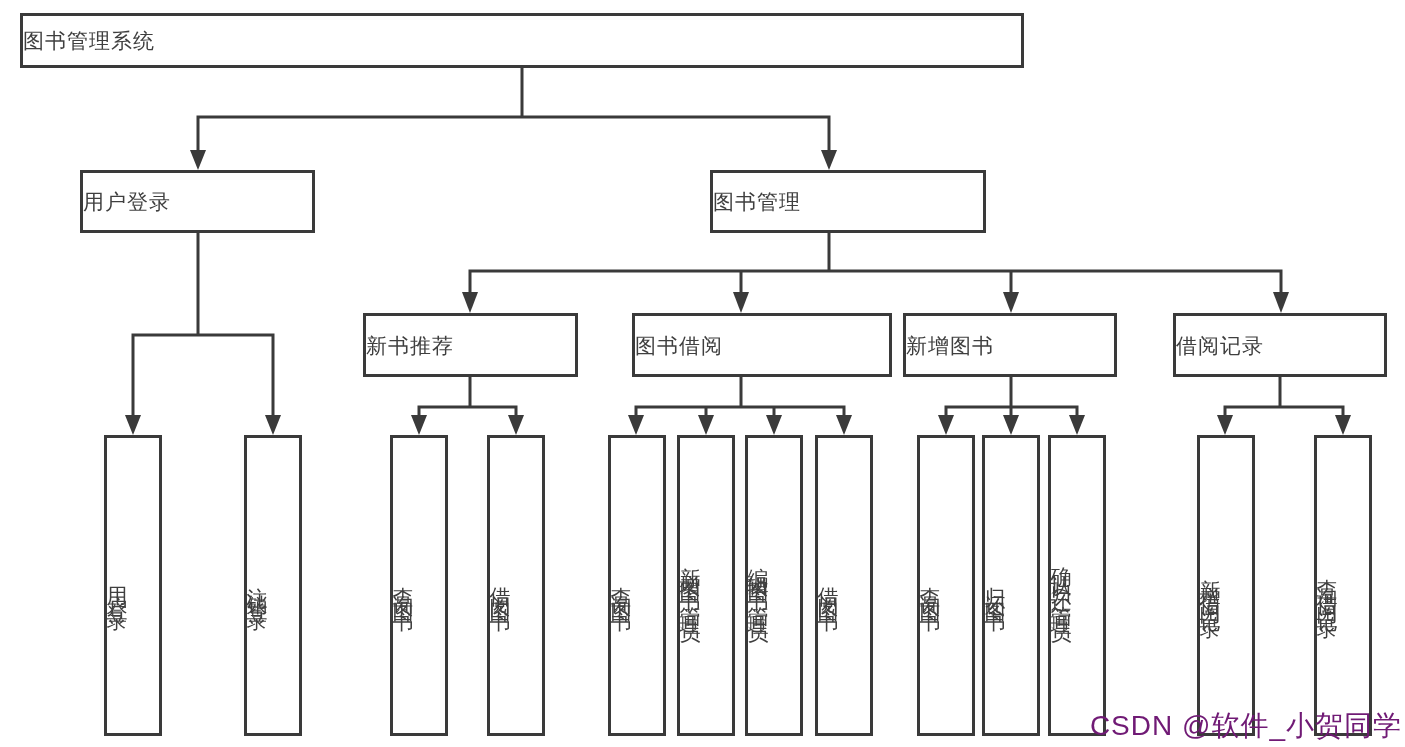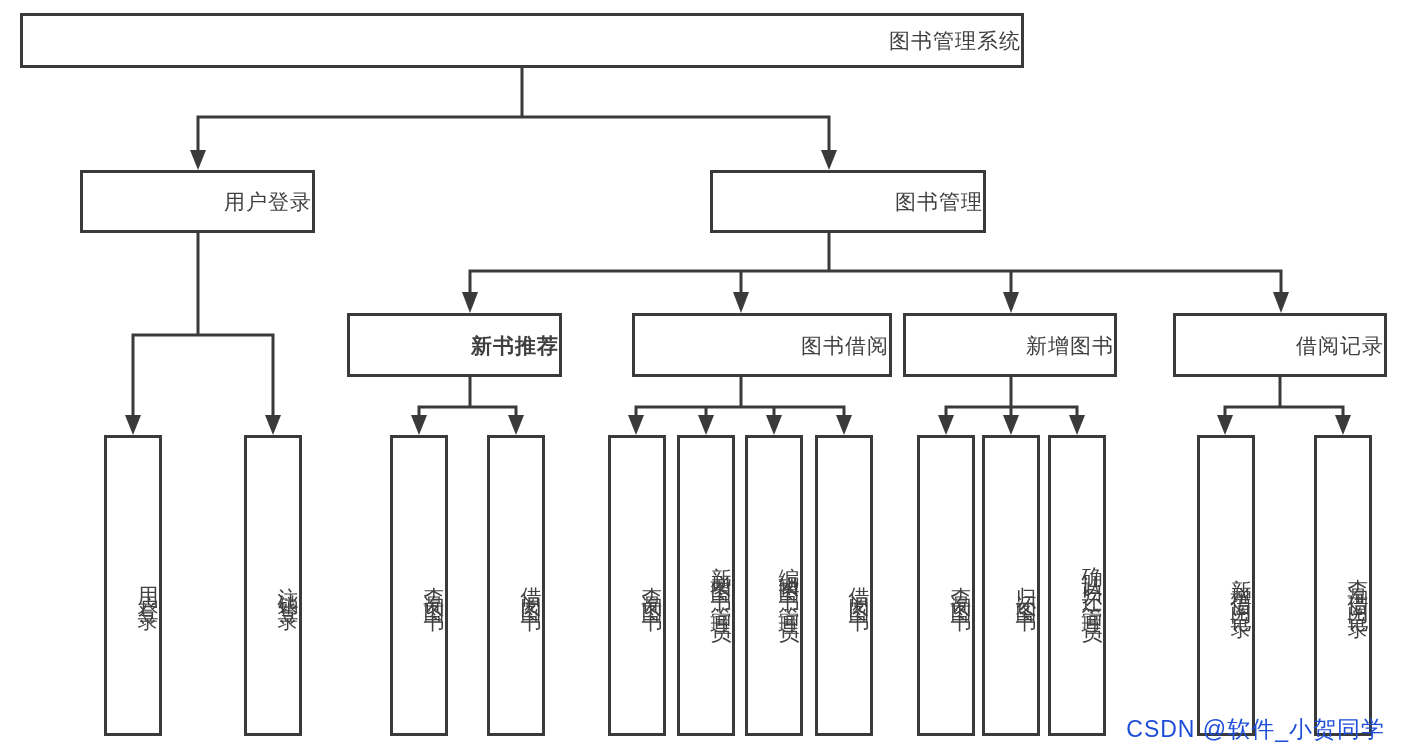--- a/index.html
+++ b/index.html
@@ -21,46 +21,45 @@
     width: 1405px;
     height: 747px;
   }
   .node {
     position: absolute;
     box-sizing: border-box;
     border: 3px solid #3a3a3a;
     background: #ffffff;
     display: flex;
     align-items: center;
-    justify-content: flex-end;
+    justify-content: flex-start;
     color: #3f3f3f;
     font-size: 21px;
     line-height: 1;
     letter-spacing: 1px;
     white-space: nowrap;
-    padding-left: 17px;
   }
   .root  { left: 20px;  top: 13px;  width: 1004px; height: 55px; }
   .lvl2  { top: 170px;  height: 63px; }
   .lvl3  { top: 313px;  height: 64px; }
   .leaf  { top: 435px;  height: 301px; width: 58px; }
   .vtext {
     writing-mode: vertical-rl;
     text-orientation: mixed;
     letter-spacing: 8px;
     font-size: 21px;
     color: #3f3f3f;
     line-height: 1;
   }
   #watermark {
     position: absolute;
-    right: 20px;
+    right: 3px;
     bottom: 2px;
-    font-size: 23px;
-    color: #1d4ed8;
+    font-size: 28px;
+    color: #701a75;
     letter-spacing: 1px;
     pointer-events: none;
   }
 </style>
 </head>
 <body>
 
 <div id="canvas">
 
   <svg id="wires" viewBox="0 0 1405 747" fill="none" stroke="#3a3a3a" stroke-width="3">
@@ -110,21 +109,21 @@
     <span>图书管理系统</span>
   </div>
 
   <div class="node lvl2" style="left:80px; width:235px;">
     <span>用户登录</span>
   </div>
   <div class="node lvl2" style="left:710px; width:276px;">
     <span>图书管理</span>
   </div>
 
-  <div class="node lvl3" style="left:347px; width:215px;font-weight:bold;">
+  <div class="node lvl3" style="left:363px; width:215px;">
     <span>新书推荐</span>
   </div>
   <div class="node lvl3" style="left:632px; width:260px;">
     <span>图书借阅</span>
   </div>
   <div class="node lvl3" style="left:903px; width:214px;">
     <span>新增图书</span>
   </div>
   <div class="node lvl3" style="left:1173px; width:214px;">
     <span>借阅记录</span>

